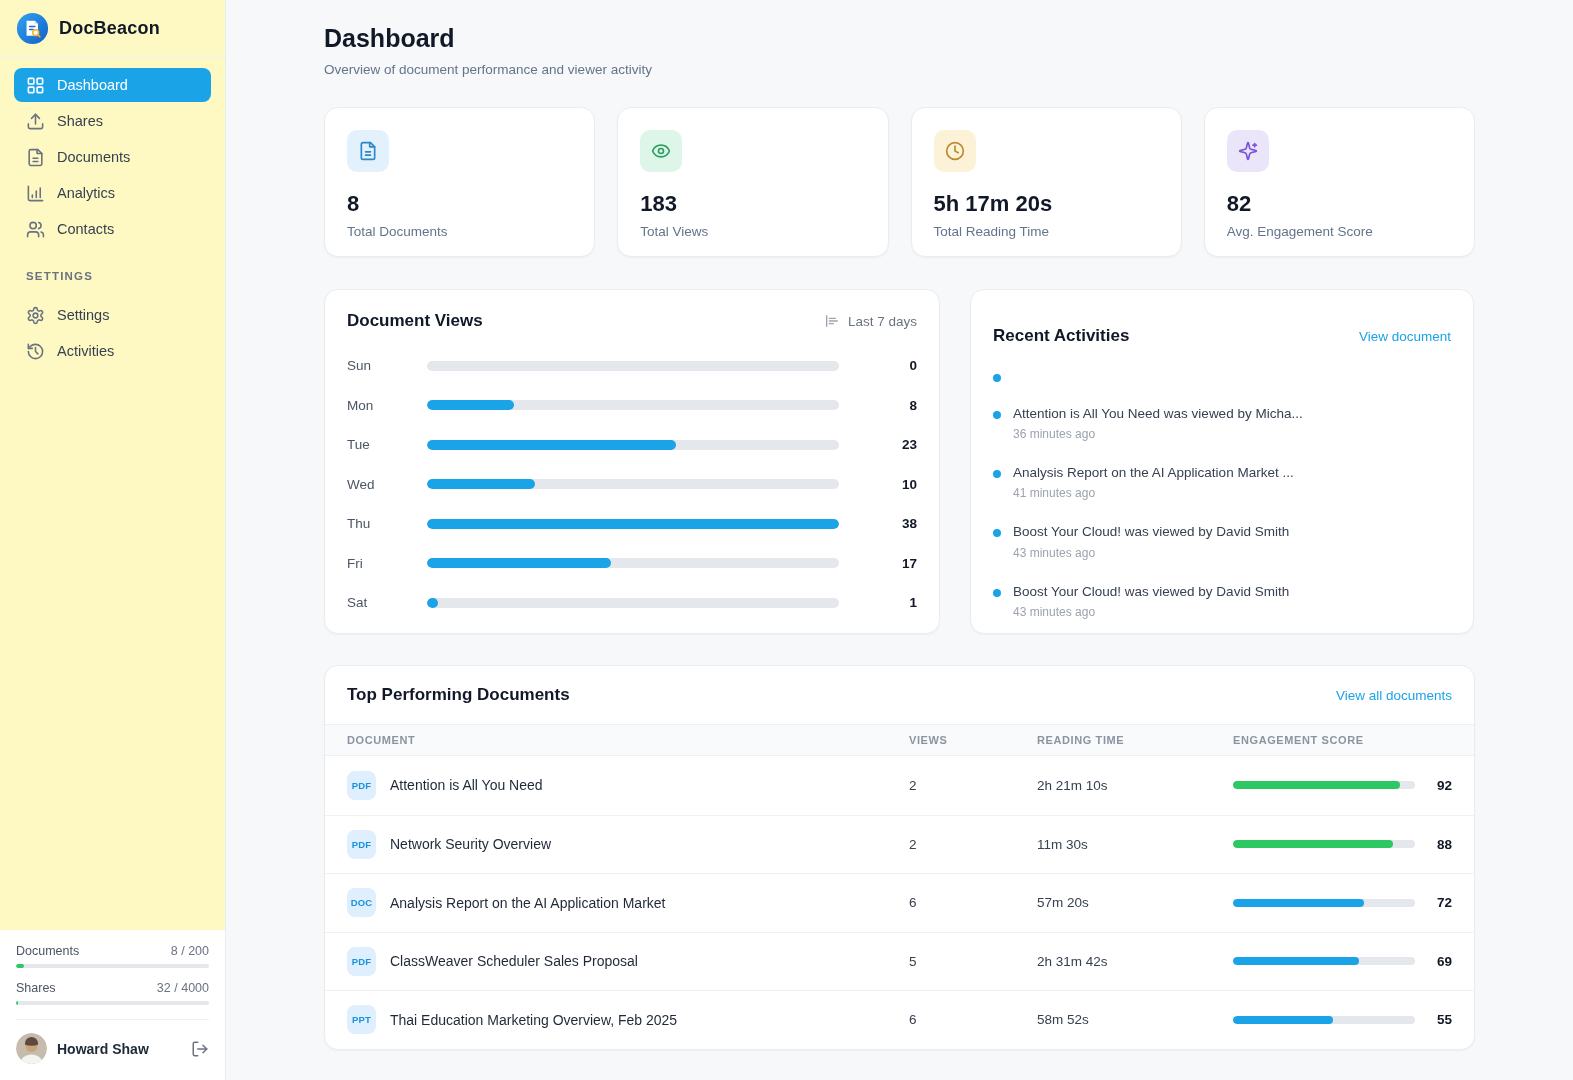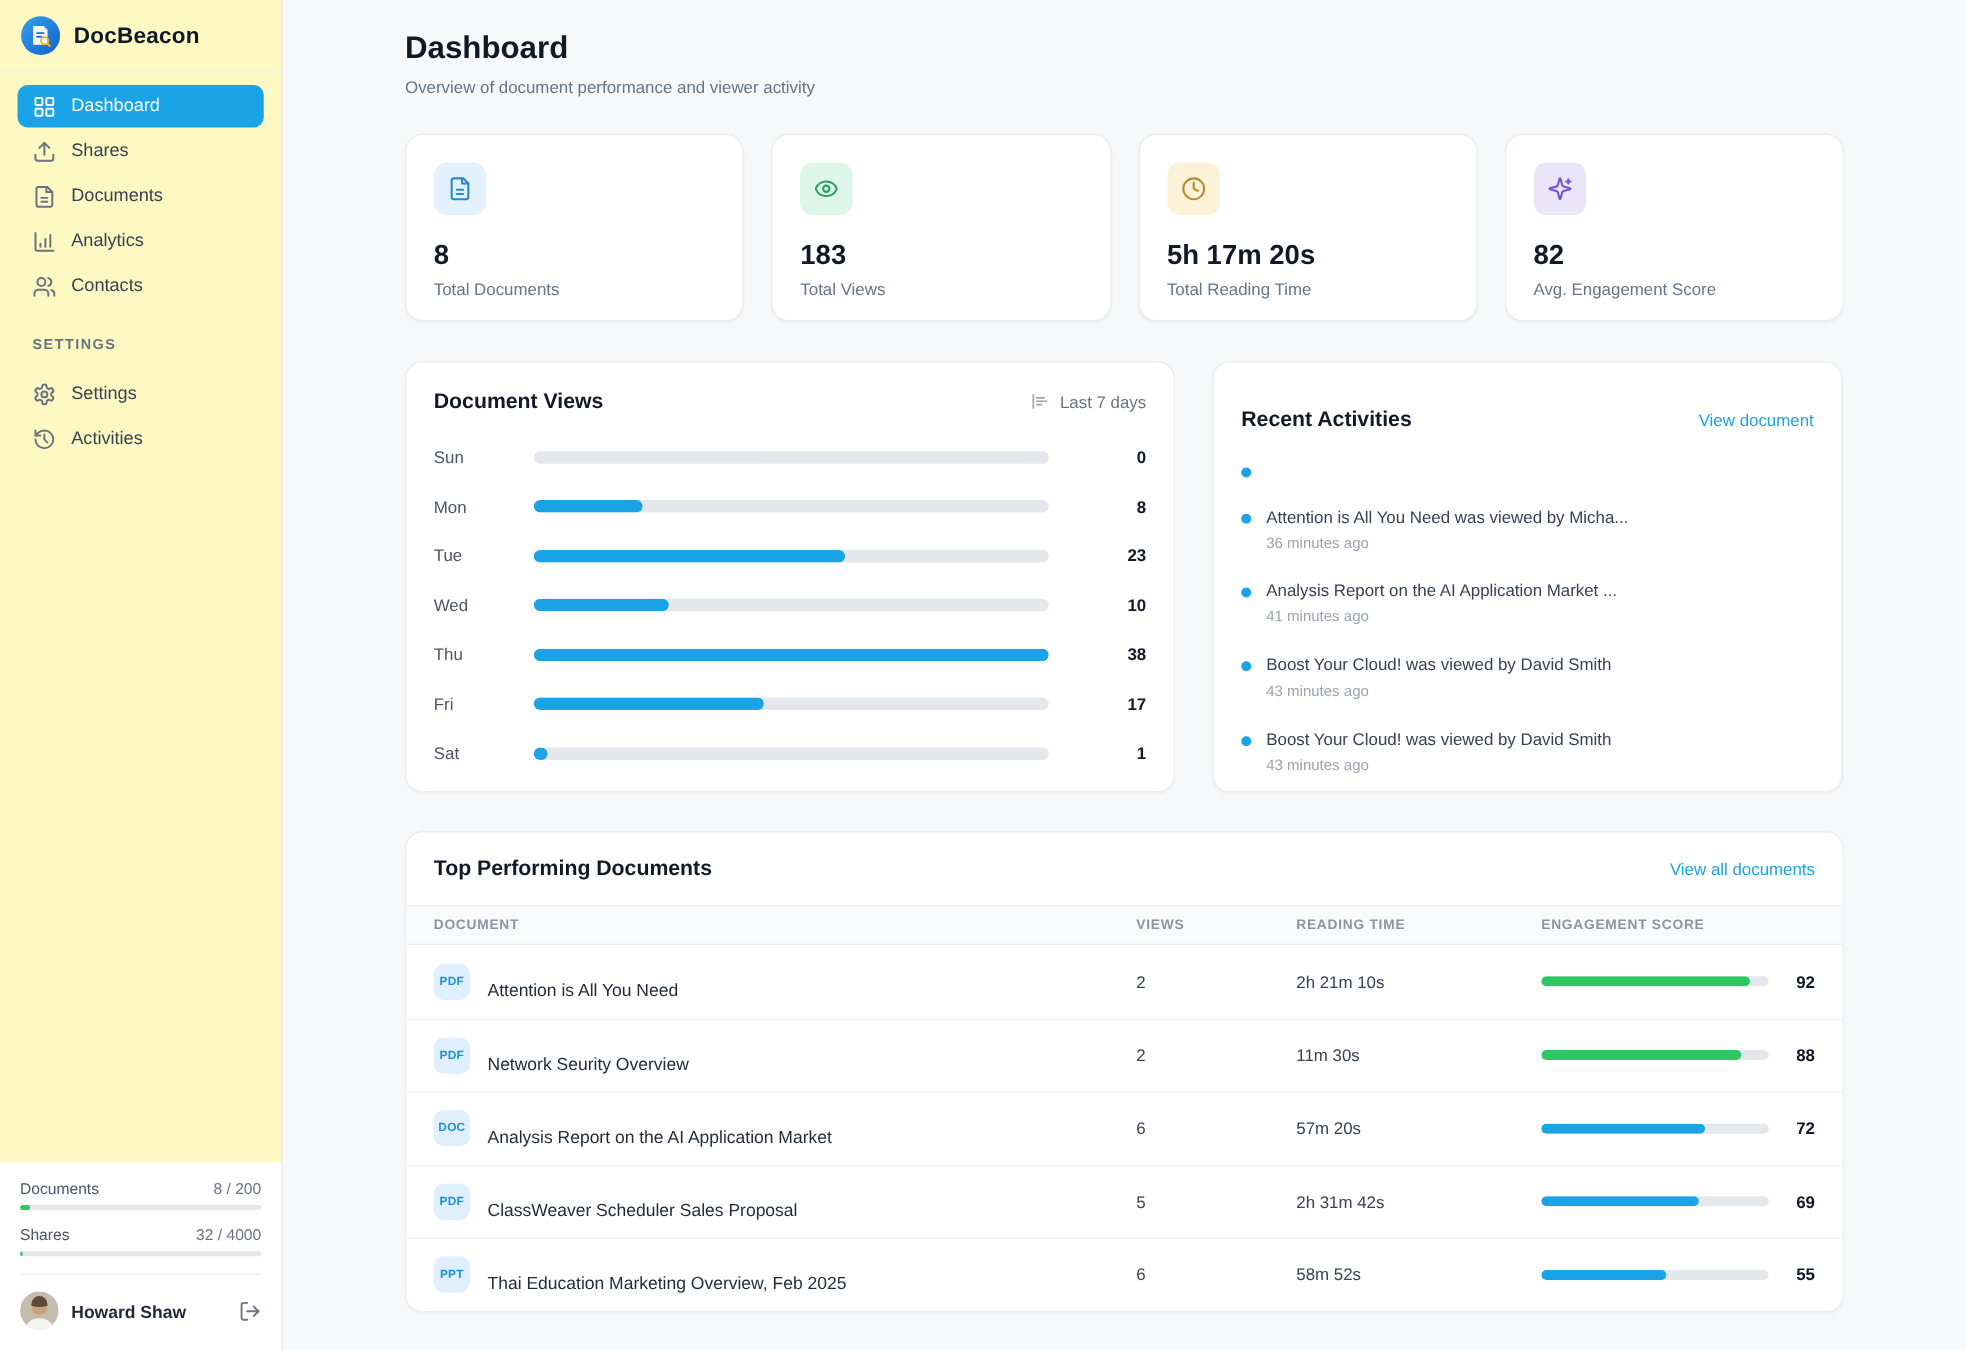--- a/index.html
+++ b/index.html
@@ -100,21 +100,21 @@
     display:grid; grid-template-columns:1fr 128px 196px 219px;
     padding:9px 22px; background:#f8fafc;
     border-top:1px solid #edf0f3; border-bottom:1px solid #edf0f3;
   }
   .th { font-size:11px; font-weight:600; color:#8b94a1; letter-spacing:.6px; }
   .trow {
     display:grid; grid-template-columns:1fr 128px 196px 219px;
     align-items:center; height:58.5px; padding:0 22px; cursor:pointer;
   }
   .trow + .trow { border-top:1px solid #eff2f5; }
-  .doc-cell { display:flex; align-items:flex-end; gap:14px; }
+  .doc-cell { display:flex; align-items:center; gap:14px; }
   .file-badge {
     width:29px; height:29px; border-radius:8px; background:#dfeffd;
     color:#1793dc; font-size:9.5px; font-weight:700;
     display:flex; align-items:center; justify-content:center; letter-spacing:.2px;
   }
   .doc-name { font-size:14px; color:#1f2937; }
   .td { font-size:13.5px; color:#374151; }
   .score-cell { display:flex; align-items:center; gap:12px; }
   .score-track { width:182px; height:8px; background:#e4e8ec; border-radius:4px; overflow:hidden; }
   .score-fill { height:100%; border-radius:4px; background:#1ba3e8; }

